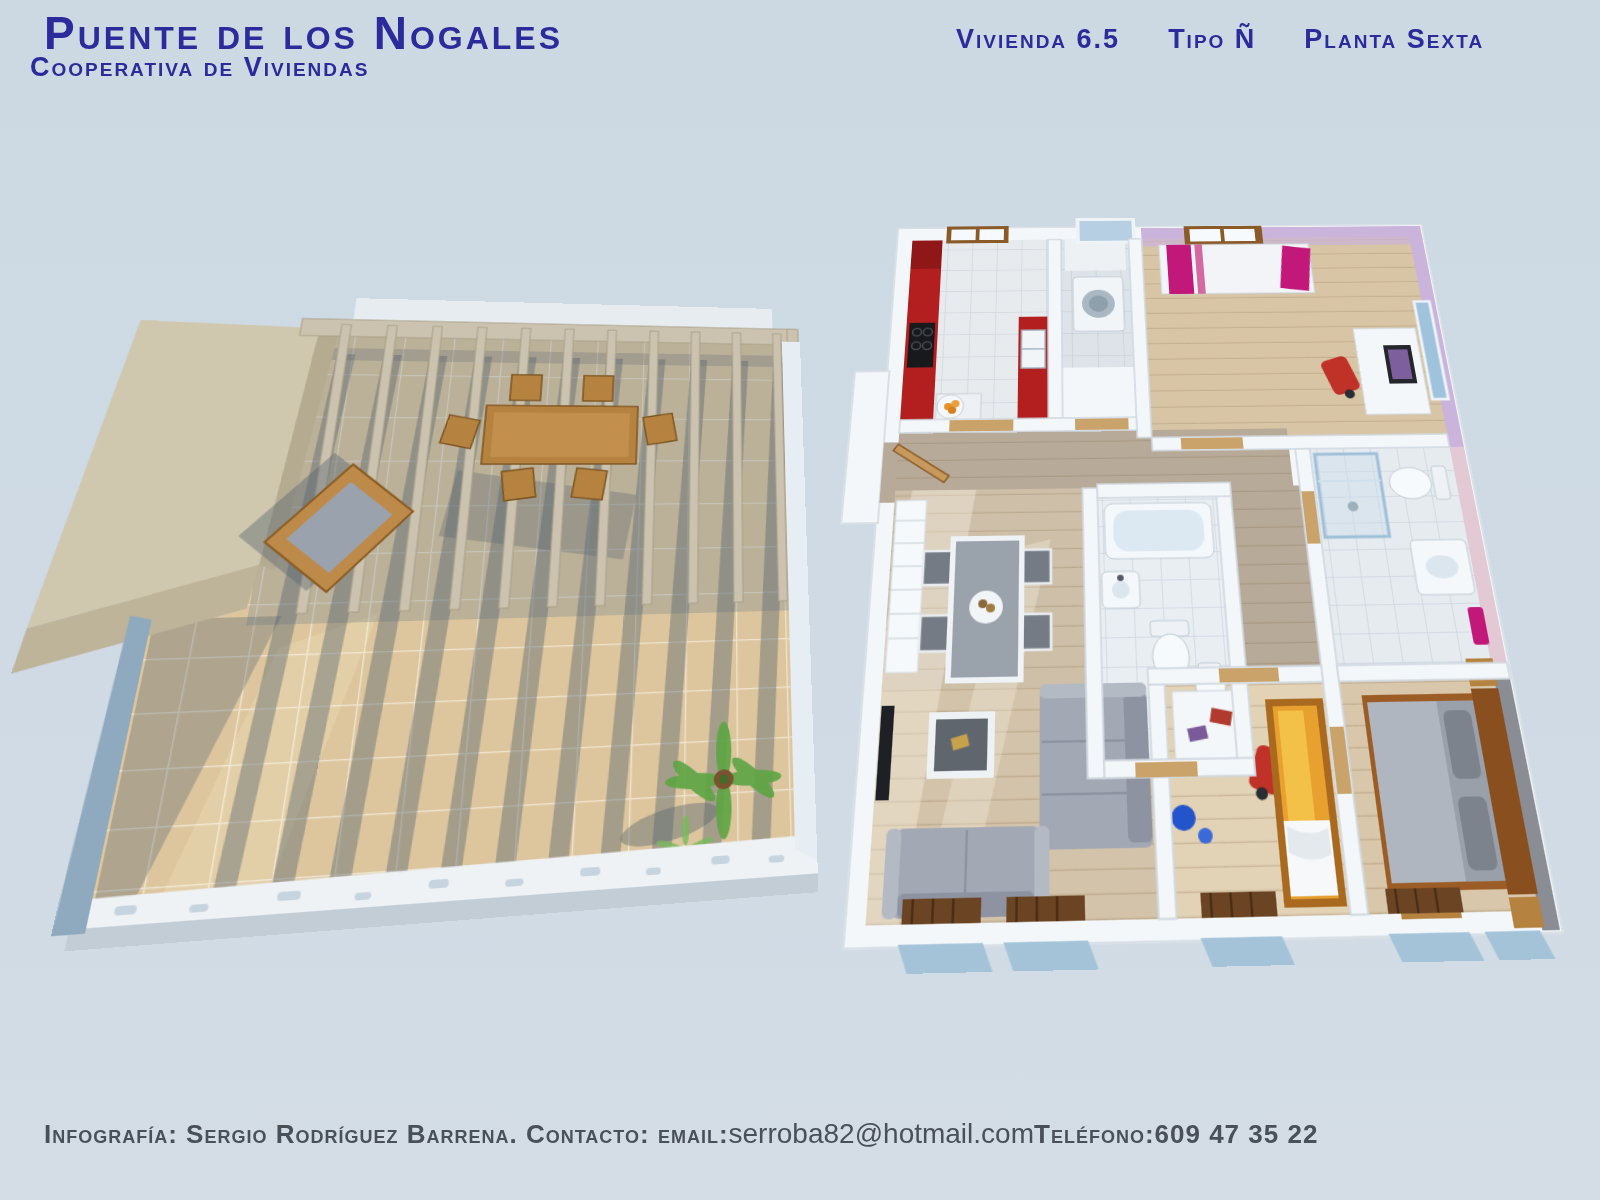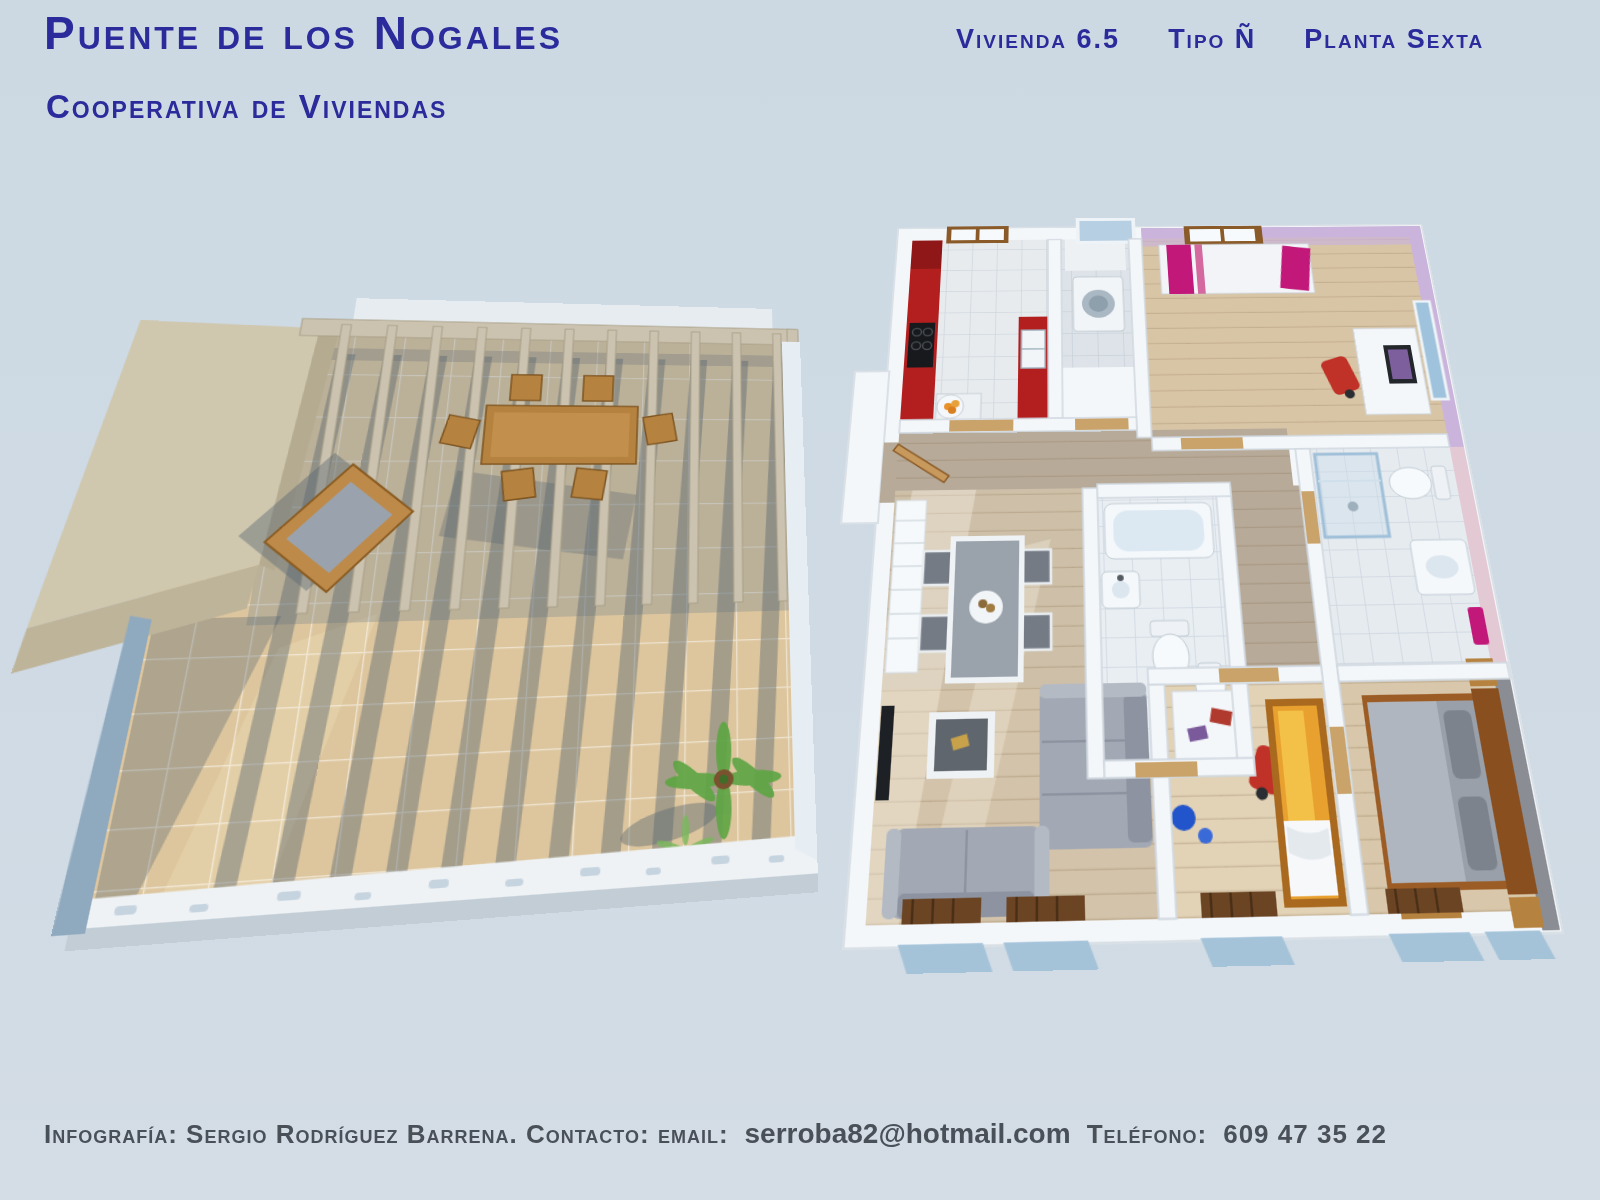--- a/index.html
+++ b/index.html
@@ -2,28 +2,28 @@
 <html style="--bg: #ccd9e3; --navy: #2b2b9b; --gray: #4a5058; --wall: #f4f7fa; --shadow: rgba(86,100,112,0.42); --terrace-floor: #ddc69e; --terrace-block: #cfc7ae; --pergola: #cbc3b0; --parapet: #eef2f5; --kitchen-red: #b31f1f; --wood-floor: #d8c5a6; --hall-floor: #b7aa99; --lilac: #cbb4dc; --magenta: #c2187a; --sofa-gray: #a3a9b4; --bed-gray: #9aa0aa; --orange-bed: #e8a02e; --furnwood: #b5823f; --radiator: #6b4423; --glass: #a9c6dc; --dark-wall: #8a8d94; --tv-black: #1d2126; --chair-red: #c03127; --palm: #5fa544;"><head>
 <meta charset="utf-8">
 <style>
   html,body{margin:0;padding:0;}
   body{font-family:"Liberation Sans",sans-serif;}
   .canvas{position:relative;width:1600px;height:1200px;overflow:hidden;
           background:linear-gradient(180deg,var(--bg) 0%, #cfdae4 55%, #d4dde6 100%);}
   
   .title{position:absolute;left:44px;top:10px;color:var(--navy);
          font-variant:small-caps;font-weight:700;font-size:46px;letter-spacing:3px;line-height:1;text-align:center;}
-  .subtitle{position:absolute;left:46px;top:54px;color:var(--navy);
-         font-variant:small-caps;font-weight:700;font-size:33px;letter-spacing:2px;line-height:1;margin-top:36px;}
+  .subtitle{position:absolute;left:30px;top:54px;color:var(--navy);
+         font-variant:small-caps;font-weight:700;font-size:27px;letter-spacing:2px;line-height:1;}
   .unitline{position:absolute;left:924px;top:24px;width:620px;display:flex;gap:48px;
          color:var(--navy);font-variant:small-caps;font-weight:700;font-size:27px;letter-spacing:2px;white-space:nowrap;margin-left:32px;}
-  .footer{position:absolute;left:44px;top:1118px;display:flex;align-items:baseline;gap:16px;
+  .footer{position:absolute;left:44px;top:1118px;display:flex;align-items:baseline;gap:0;
          color:var(--gray);font-size:26px;white-space:nowrap;}
   .footer .sc{font-variant:small-caps;font-weight:700;letter-spacing:1px;}
-  .footer .em{font-weight:700;font-size:28px;letter-spacing:0;}
+  .footer .em{font-weight:400;font-size:28px;letter-spacing:0;}
   
   .plan{position:absolute;left:0;top:0;transform-origin:0 0;}
   .terrace-wrap{width:600px;height:560px;
     transform:matrix3d(1.142917,0.0811,0,0.00017865, -0.260304,0.742143,0,-0.000361736, 0,0,1,0, 200,330,0,1);}
   .apt-wrap{width:560px;height:680px;
     transform:matrix3d(0.95601,-0.0027756,0,0.0000193243, -0.420088,0.672,0,-0.000402691, 0,0,1,0, 900,230,0,1);}
   svg{display:block;overflow:visible;}
   
   .wall{fill:var(--wall);}
   .shadow{fill:var(--shadow);}

